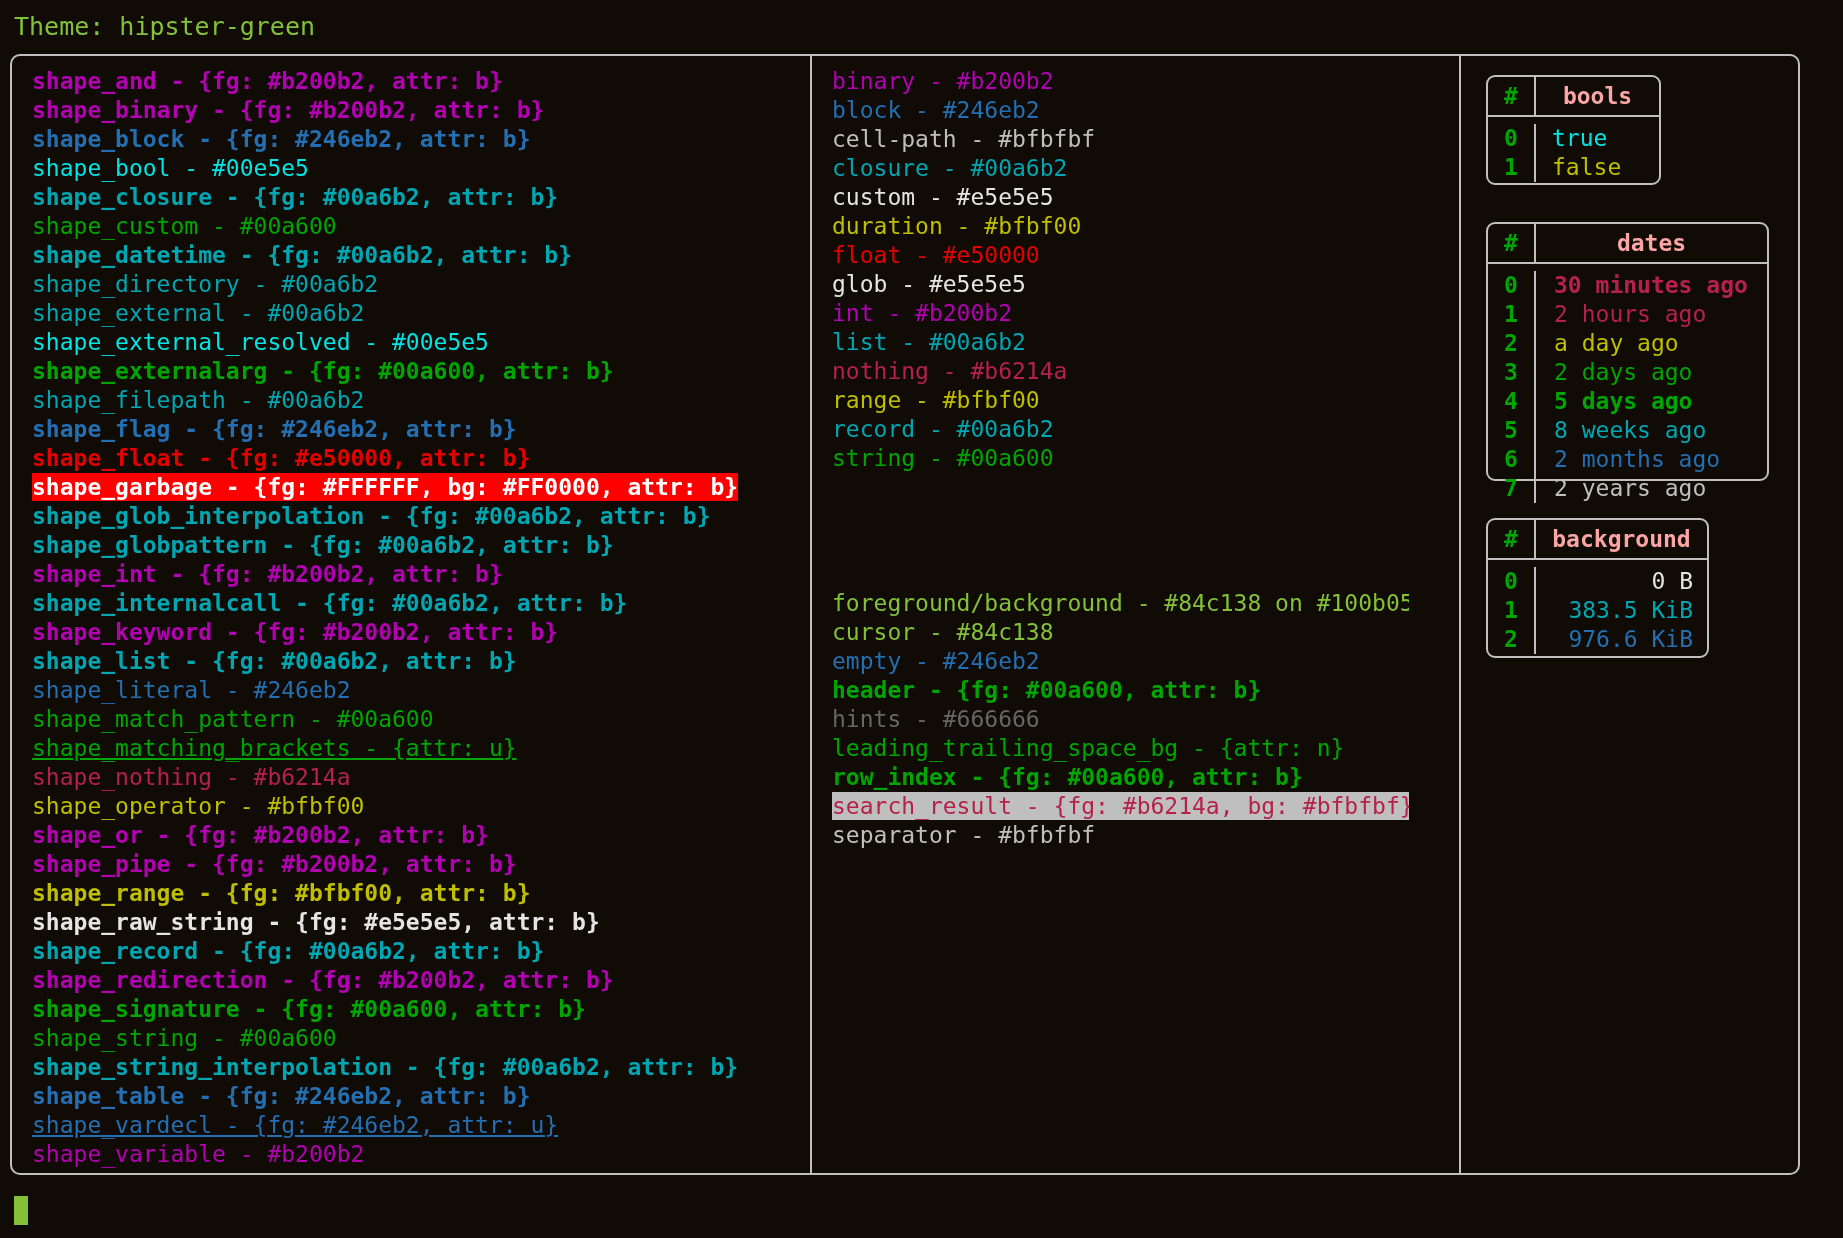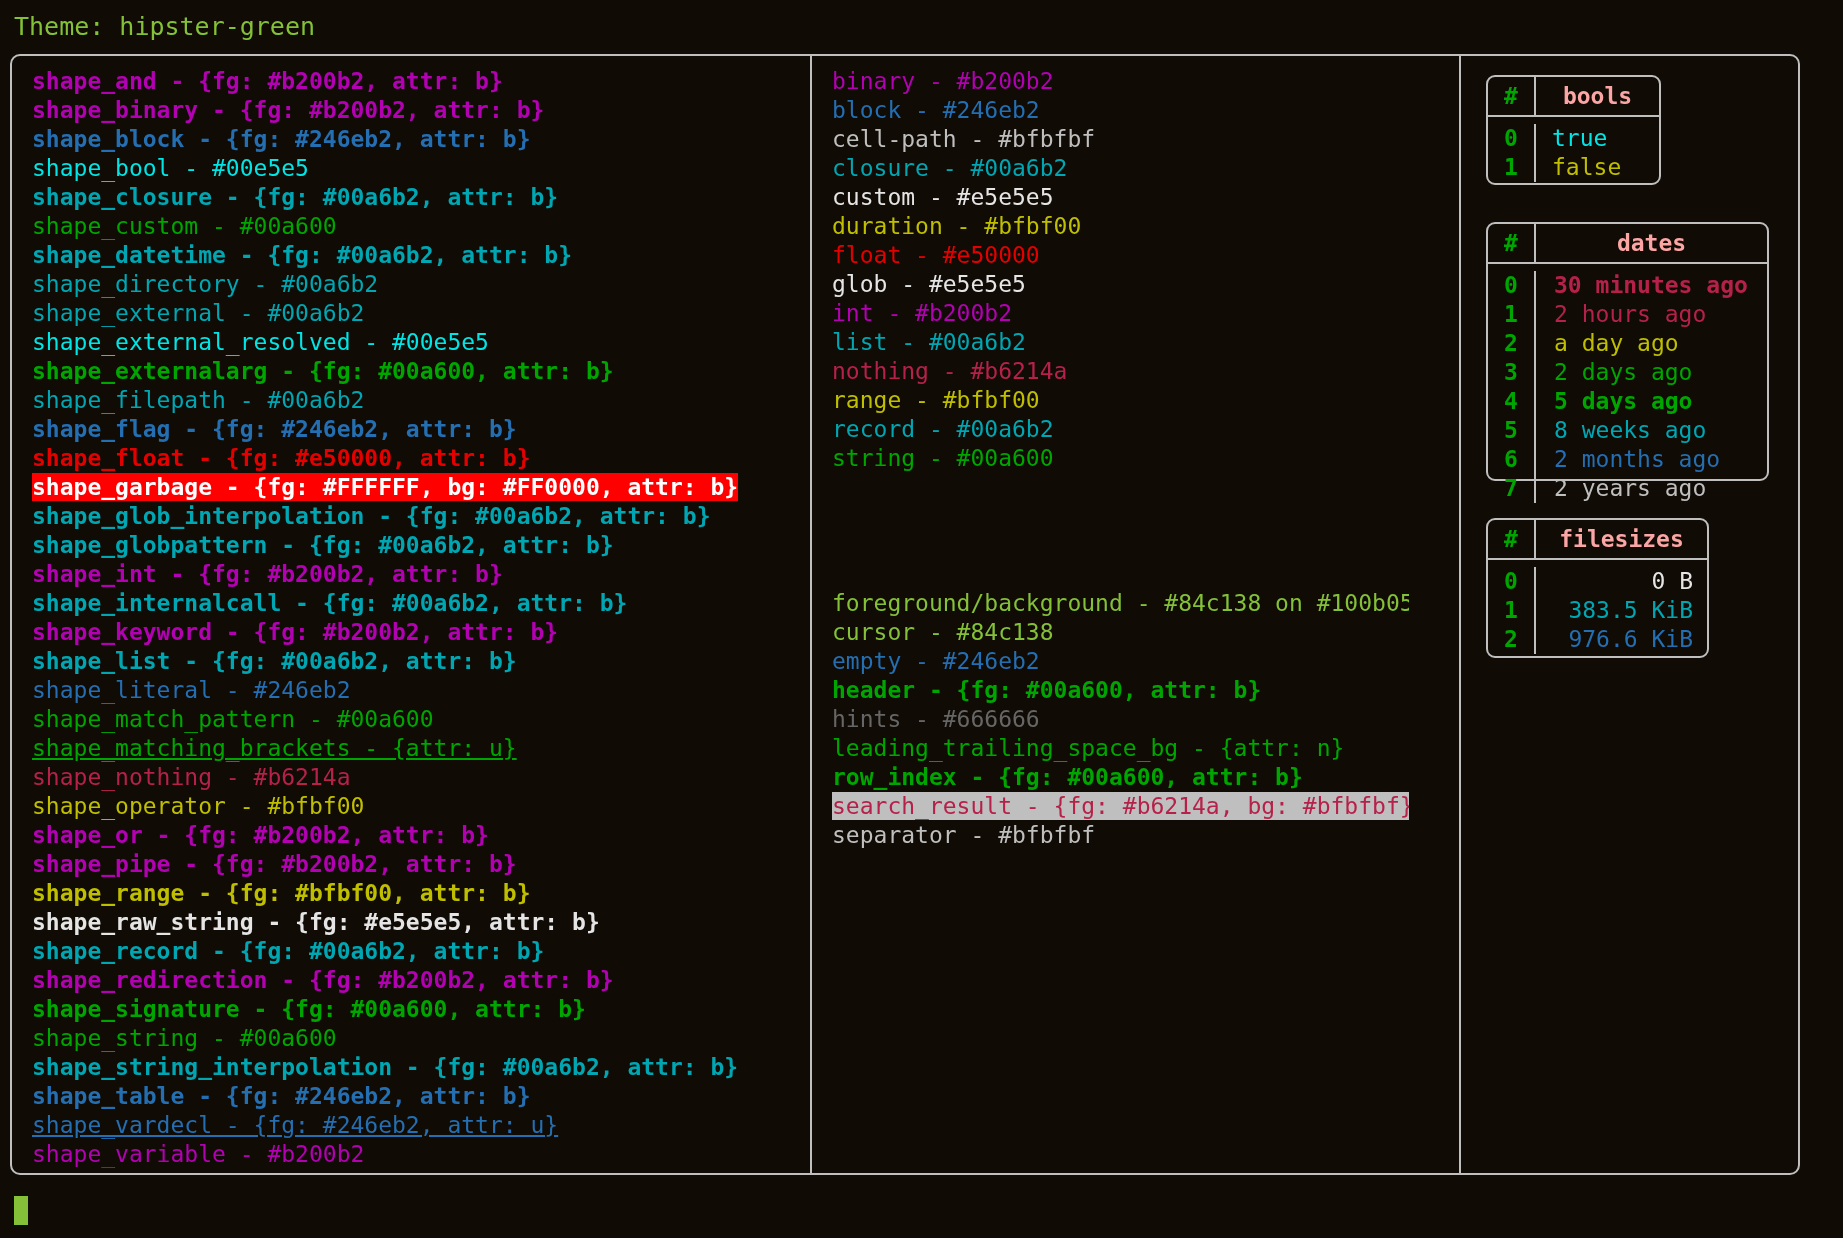--- a/index.html
+++ b/index.html
@@ -238,21 +238,21 @@
                 <div class="c-idx">7</div>
                 <div class="vsep"></div>
                 <div class="c-val" style="color: rgb(191, 191, 191);">2 years ago</div>
               </div>
             </div>
           </div>
           <div class="tbl" id="tbl-filesizes">
             <div class="tbl-head">
               <div class="c-idx">#</div>
               <div class="vsep"></div>
-              <div class="c-val">filesizes</div>
+              <div class="c-val">background</div>
             </div>
             <div class="tbl-body">
               <div class="trow">
                 <div class="c-idx">0</div>
                 <div class="vsep"></div>
                 <div class="c-val" style="color: rgb(229, 229, 229);">0 B</div>
               </div>
               <div class="trow">
                 <div class="c-idx">1</div>
                 <div class="vsep"></div>

